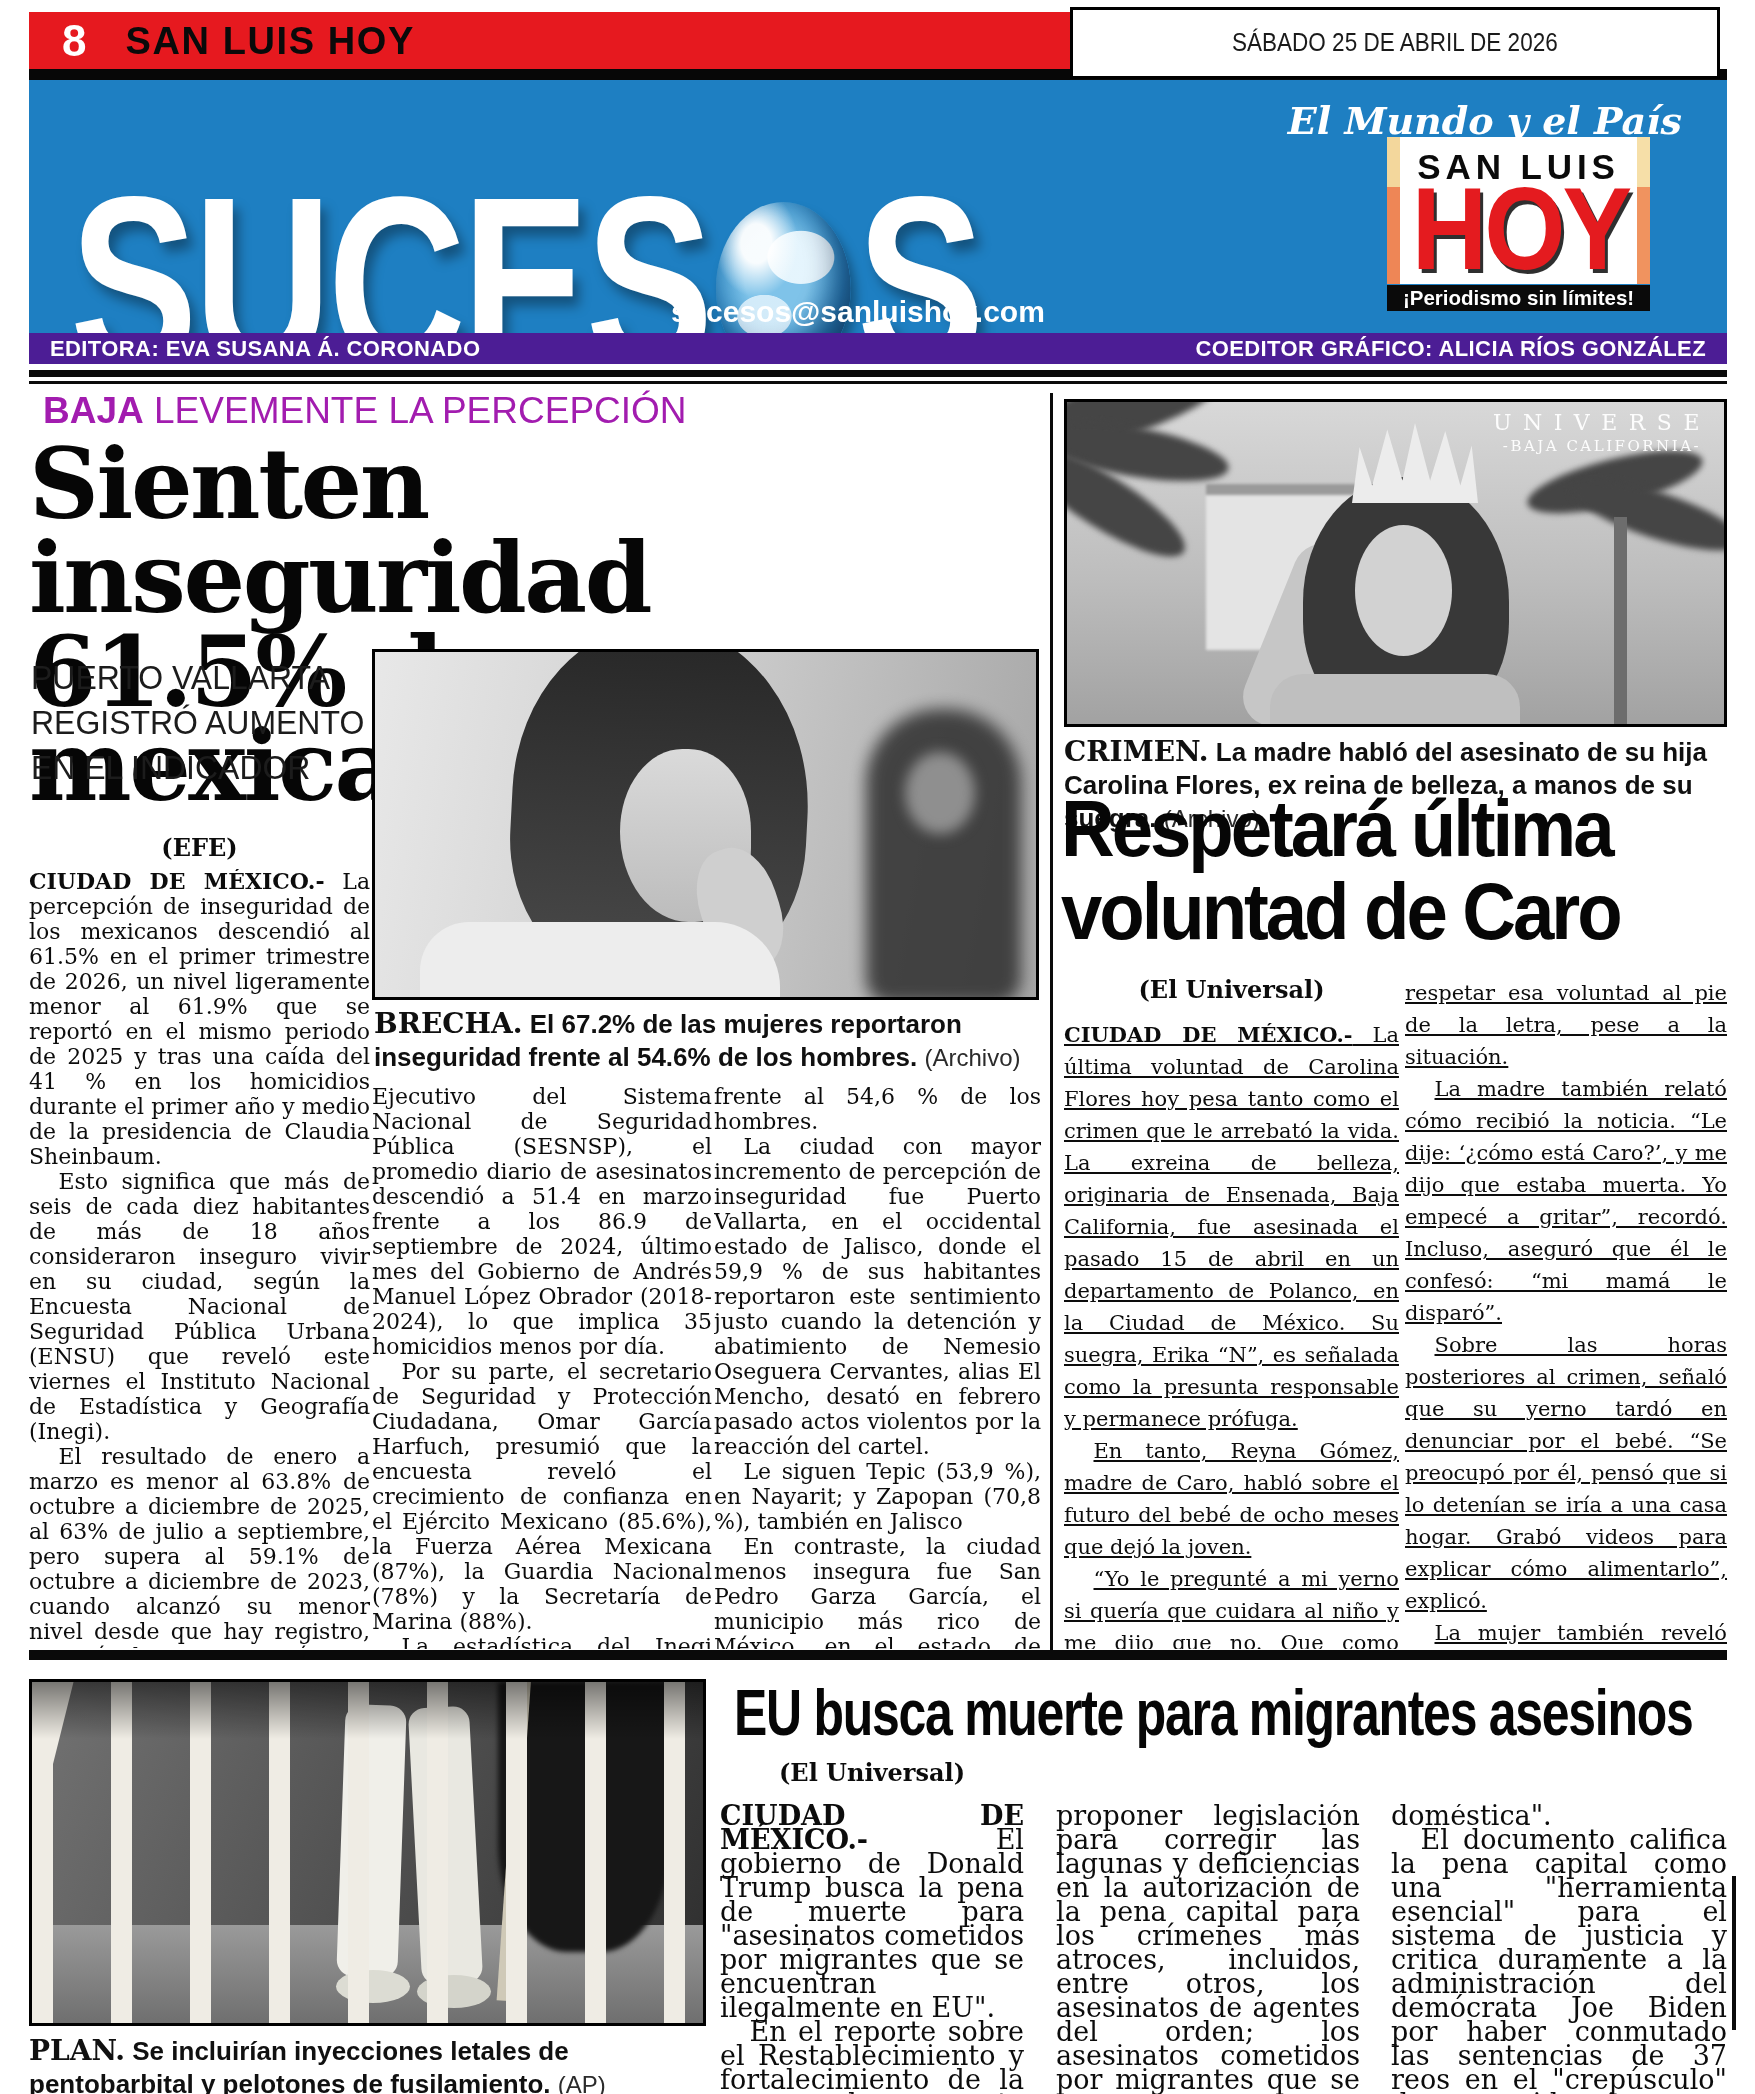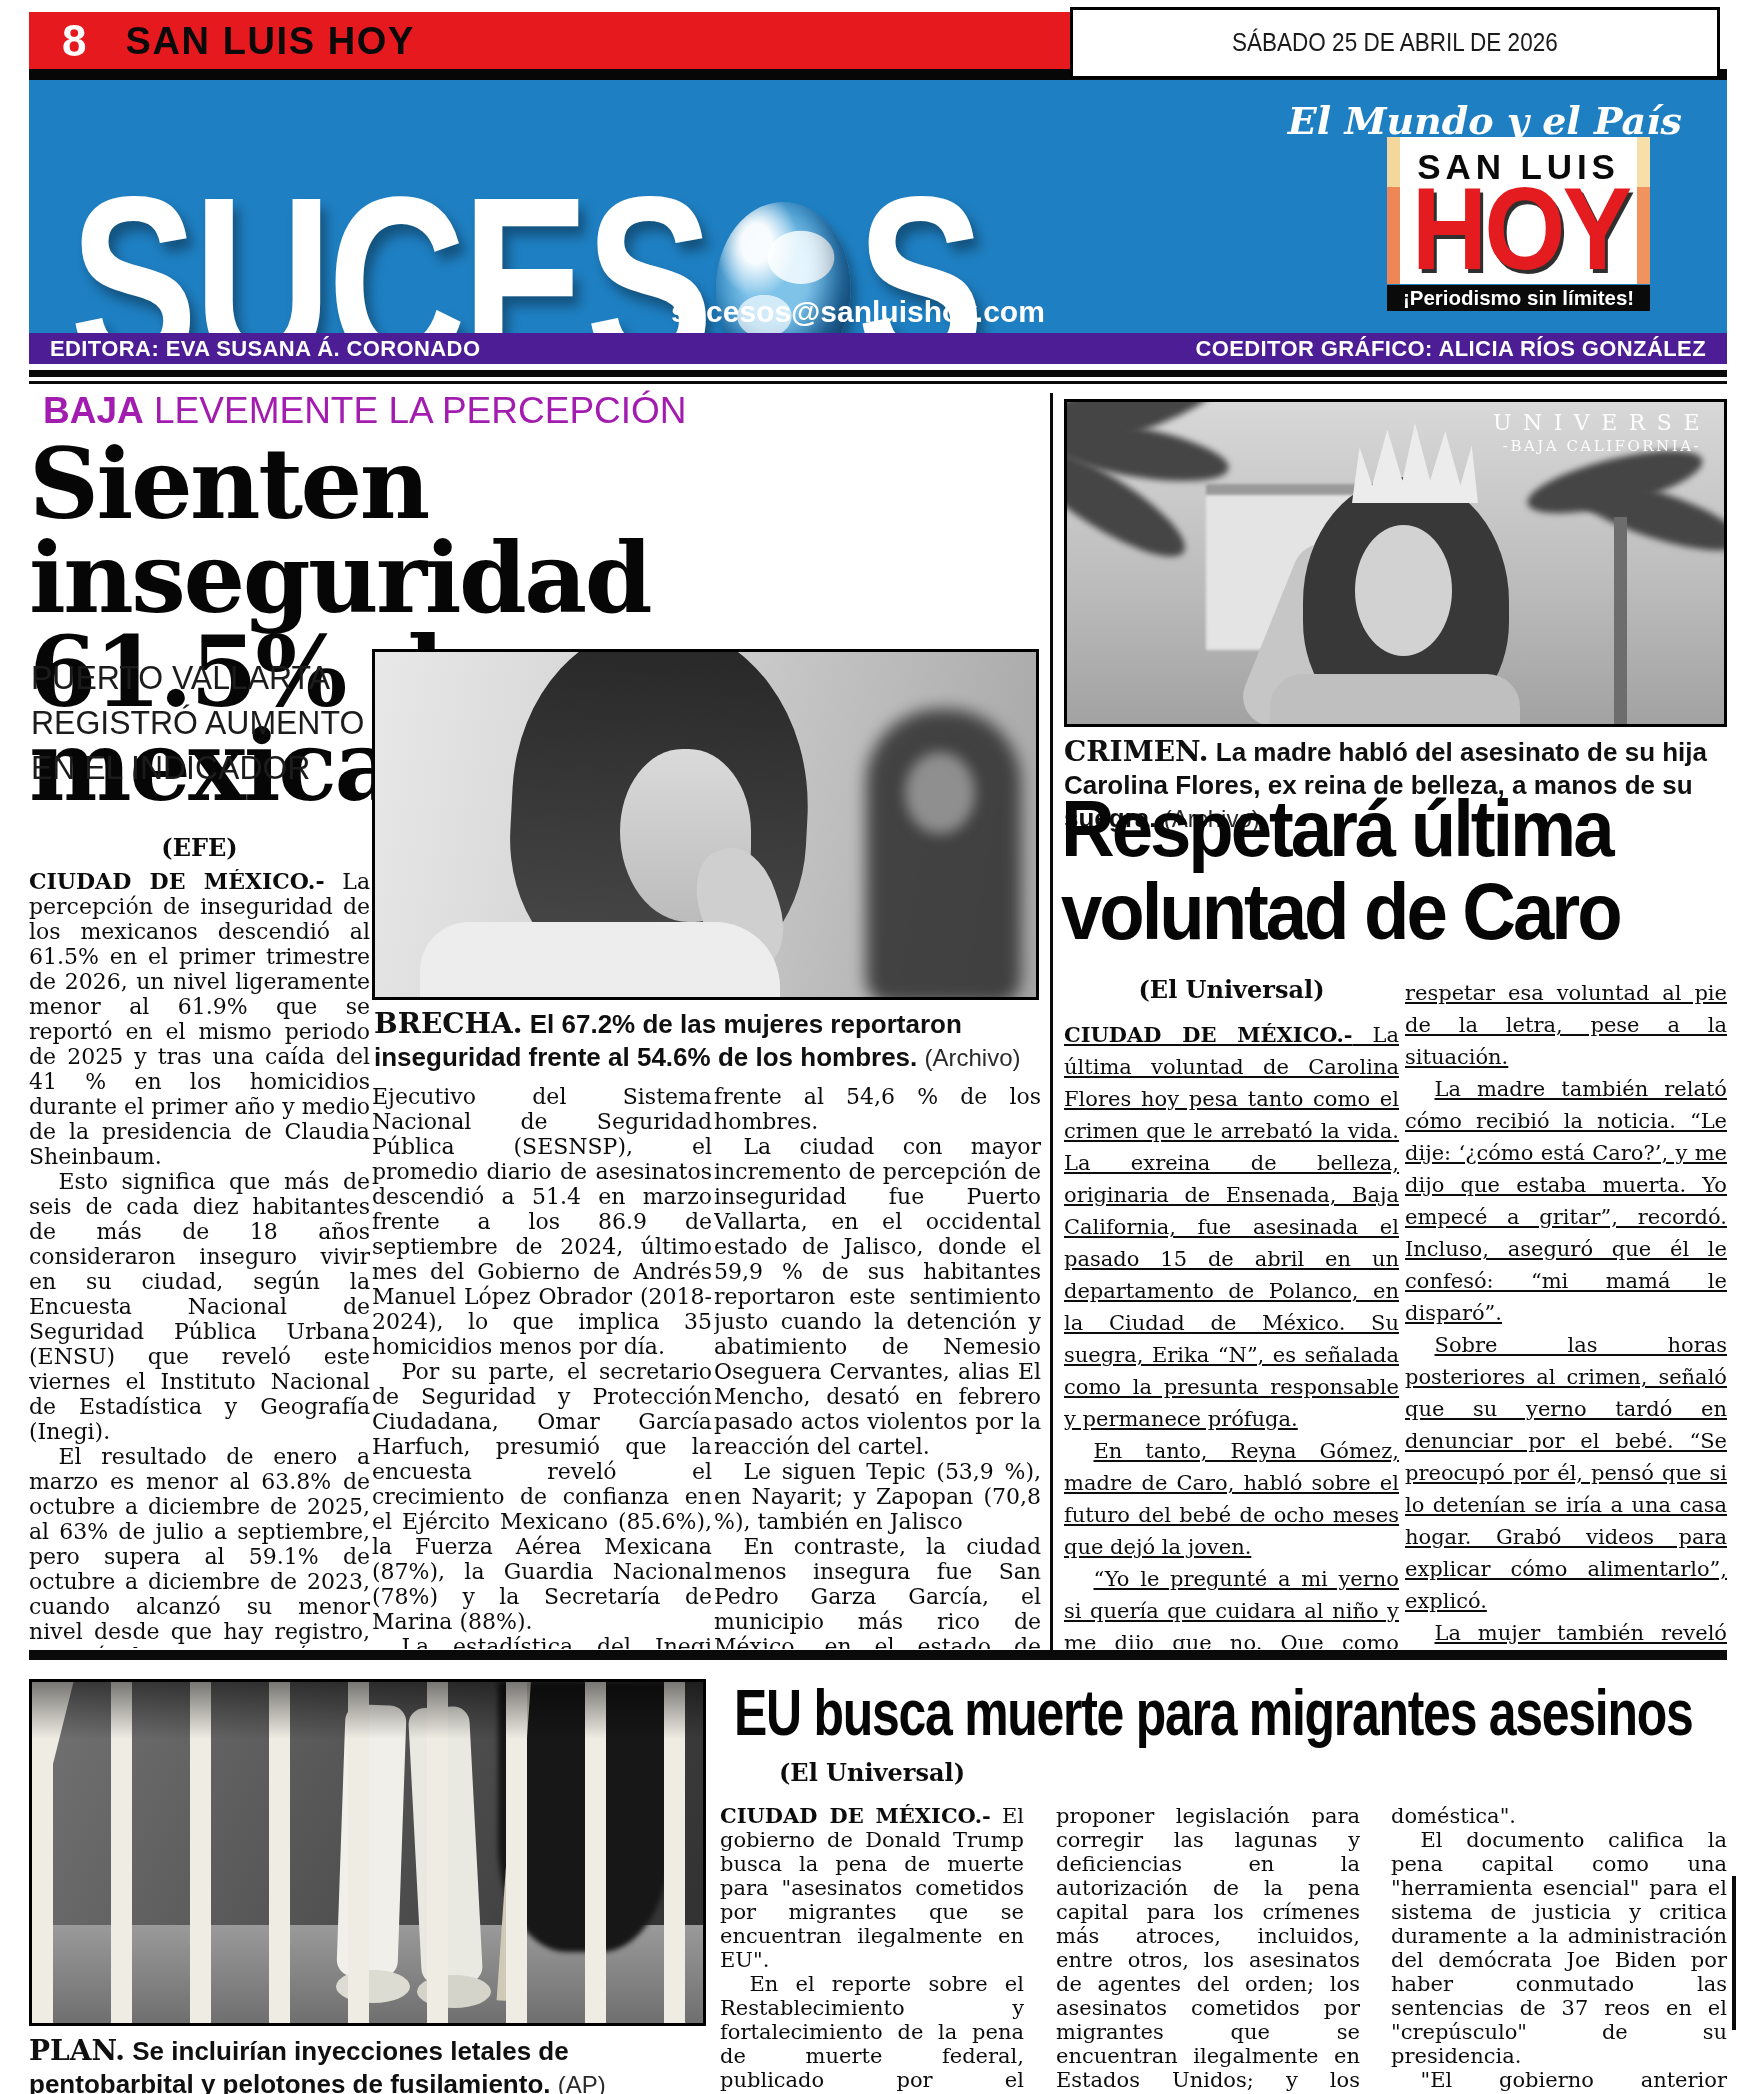--- a/index.html
+++ b/index.html
@@ -60,21 +60,21 @@
   .hl-main{left:29px;top:437px;width:1019px;font-family:"DejaVu Serif",serif;font-weight:bold;
            font-size:97px;line-height:94px;letter-spacing:-2.5px;color:#060606;}
   .deck{left:31px;top:655px;width:360px;font-family:"Liberation Sans",sans-serif;font-size:34px;line-height:45px;
         color:#1c1c1c;transform:scaleX(.94);transform-origin:left top;}
   .byline{font-family:"DejaVu Serif",serif;font-weight:bold;font-size:24px;text-align:center;}
   .body-col{font-size:22px;line-height:25px;text-align:justify;}
   .body-col p{margin:0;}
   .body-col p.ind{text-indent:29.5px;}
   .dl{font-weight:bold;}
   .caro-col{font-size:21px;line-height:32px;text-decoration:underline;}
-  .eu-col{font-size:21px;line-height:24px;}
+  .eu-col{font-size:27px;line-height:24px;}
 
   .caption{font-family:"Liberation Sans",sans-serif;font-weight:bold;font-size:26px;line-height:33px;color:#101010;text-align:left;}
   .caption .lead{font-family:"DejaVu Serif",serif;font-weight:bold;font-size:28px;}
   .caption .credit{font-weight:normal;font-size:24px;color:#2b2b2b;}
 
   .hl-caro{left:1061px;top:787px;width:720px;font-family:"Liberation Sans",sans-serif;font-weight:bold;
            font-size:80px;line-height:83px;letter-spacing:-3.3px;color:#060606;
            transform:scaleX(.93);transform-origin:left top;white-space:nowrap;}
   .hl-eu{left:734px;top:1676px;width:1309px;font-family:"Liberation Sans",sans-serif;font-weight:bold;
          font-size:64px;letter-spacing:-1.6px;color:#060606;transform:scaleX(.78);transform-origin:left top;white-space:nowrap;}

